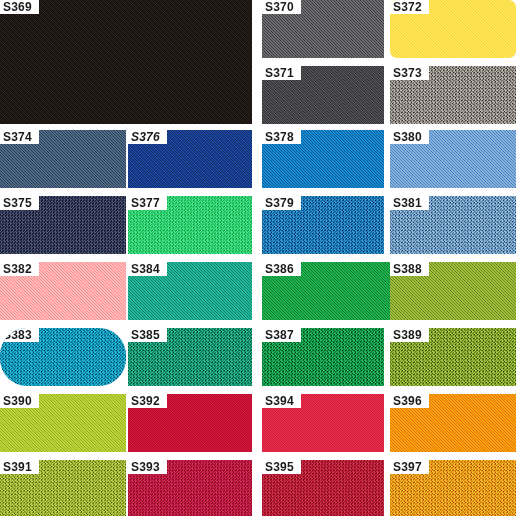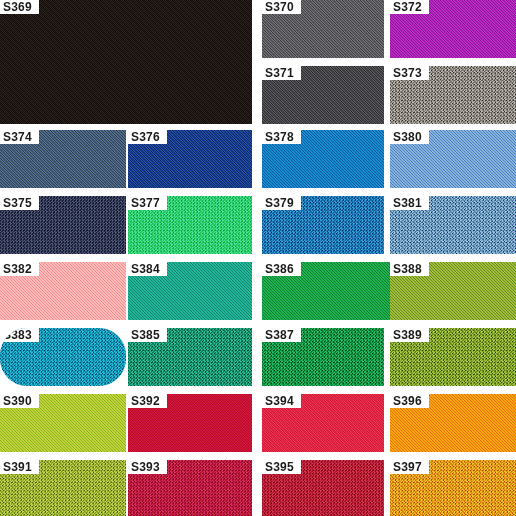--- a/index.html
+++ b/index.html
@@ -88,41 +88,41 @@
     <div class="swatch" style="left: 0px; top: 0px; width: 252px; height: 124px; background: rgb(25, 18, 15);">
       <div class="tex"></div>
       <div class="tex2"></div>
       <div class="swatch-label">S369</div>
     </div>
     <div class="swatch" style="left: 262px; top: 0px; width: 122px; height: 58px; background: rgb(84, 84, 88);">
       <div class="tex"></div>
       <div class="tex2"></div>
       <div class="swatch-label">S370</div>
     </div>
-    <div class="swatch" style="left: 390px; top: 0px; width: 126px; height: 58px; background: #a21caf;">
+    <div class="swatch" style="left: 390px; top: 0px; width: 126px; height: 58px; background: #fde047; border-radius: 7px;">
       <div class="tex"></div>
       <div class="tex2"></div>
       <div class="swatch-label">S372</div>
     </div>
     <div class="swatch" style="left: 262px; top: 66px; width: 122px; height: 58px; background: rgb(62, 61, 64);">
       <div class="tex"></div>
       <div class="tex2"></div>
       <div class="swatch-label">S371</div>
     </div>
     <div class="swatch coarse" style="left: 390px; top: 66px; width: 126px; height: 58px; background: rgb(119, 115, 109);">
       <div class="tex"></div>
       <div class="tex2"></div>
       <div class="swatch-label">S373</div>
     </div>
     <div class="swatch" style="left: 0px; top: 130px; width: 126px; height: 58px; background: rgb(61, 84, 110);">
       <div class="tex"></div>
       <div class="tex2"></div>
       <div class="swatch-label">S374</div>
     </div>
-    <div class="swatch" style="left: 128px; top: 130px; width: 124px; height: 58px; background: rgb(18, 53, 127);">
+    <div class="swatch" style="left: 128px; top: 130px; width: 124px; height: 58px; background: rgb(18, 53, 127); font-style: italic;">
       <div class="tex"></div>
       <div class="tex2"></div>
       <div class="swatch-label">S376</div>
     </div>
     <div class="swatch" style="left: 262px; top: 130px; width: 122px; height: 58px; background: rgb(13, 114, 187);">
       <div class="tex"></div>
       <div class="tex2"></div>
       <div class="swatch-label">S378</div>
     </div>
     <div class="swatch" style="left: 390px; top: 130px; width: 126px; height: 58px; background: rgb(106, 154, 210);">

